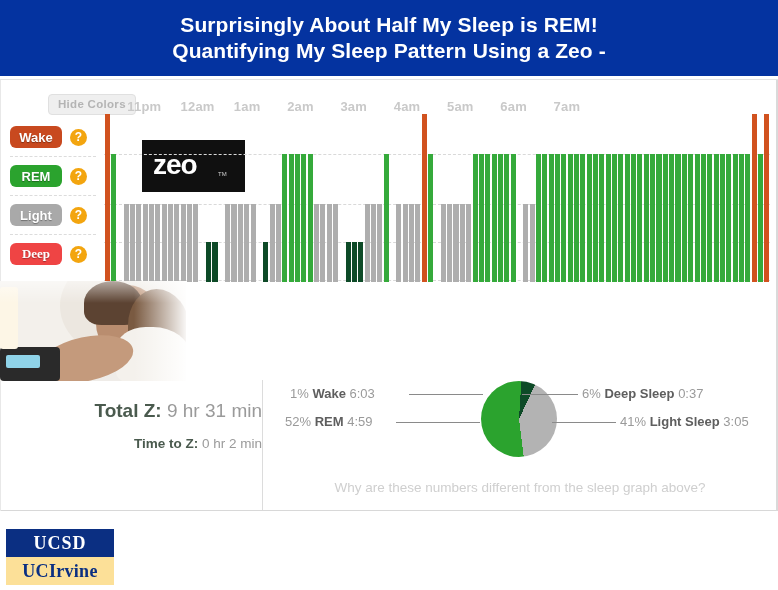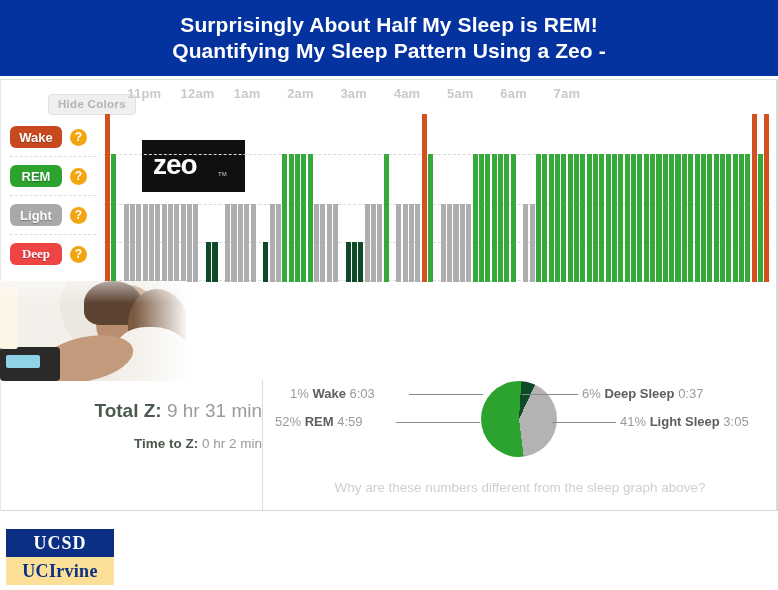--- a/index.html
+++ b/index.html
@@ -59,21 +59,21 @@
     background:#f3a50f;color:#ffffff;
     font-size:12px;font-weight:bold;
     display:flex;align-items:center;justify-content:center;
     line-height:1;
   }
 
   
   #chart-area{
     position:absolute;left:104px;top:0;width:666px;height:200px;
   }
-  #time-axis{position:absolute;left:0;top:6px;width:666px;height:22px;}
+  #time-axis{position:absolute;left:0;top:19px;width:666px;height:22px;}
   .time-tick{
     position:absolute;top:0;color:#c9c9c9;font-size:13px;font-weight:bold;
     letter-spacing:.2px;white-space:nowrap;
   }
   #hypno{
     position:absolute;left:0;top:32px;width:666px;height:170px;
   }
   .gridline{
     position:absolute;left:0;width:666px;height:0;
     border-top:1px dashed #d9d9d9;
@@ -369,21 +369,21 @@
     </div>
     <div class="leader" style="left:139px;top:32px;width:74px;"></div>
 
     <div class="pie-label" style="left:312px;top:24px;">
       <span>6%</span>
       <b>Deep Sleep</b>
       <span>0:37</span>
     </div>
     <div class="leader" style="left:252px;top:32px;width:56px;"></div>
 
-    <div class="pie-label" style="left:5px;top:52px;">
+    <div class="pie-label" style="left:15px;top:52px;">
       <span>52%</span>
       <b>REM</b>
       <span>4:59</span>
     </div>
     <div class="leader" style="left:126px;top:60px;width:84px;"></div>
 
     <div class="pie-label" style="left:350px;top:52px;">
       <span>41%</span>
       <b>Light Sleep</b>
       <span>3:05</span>

